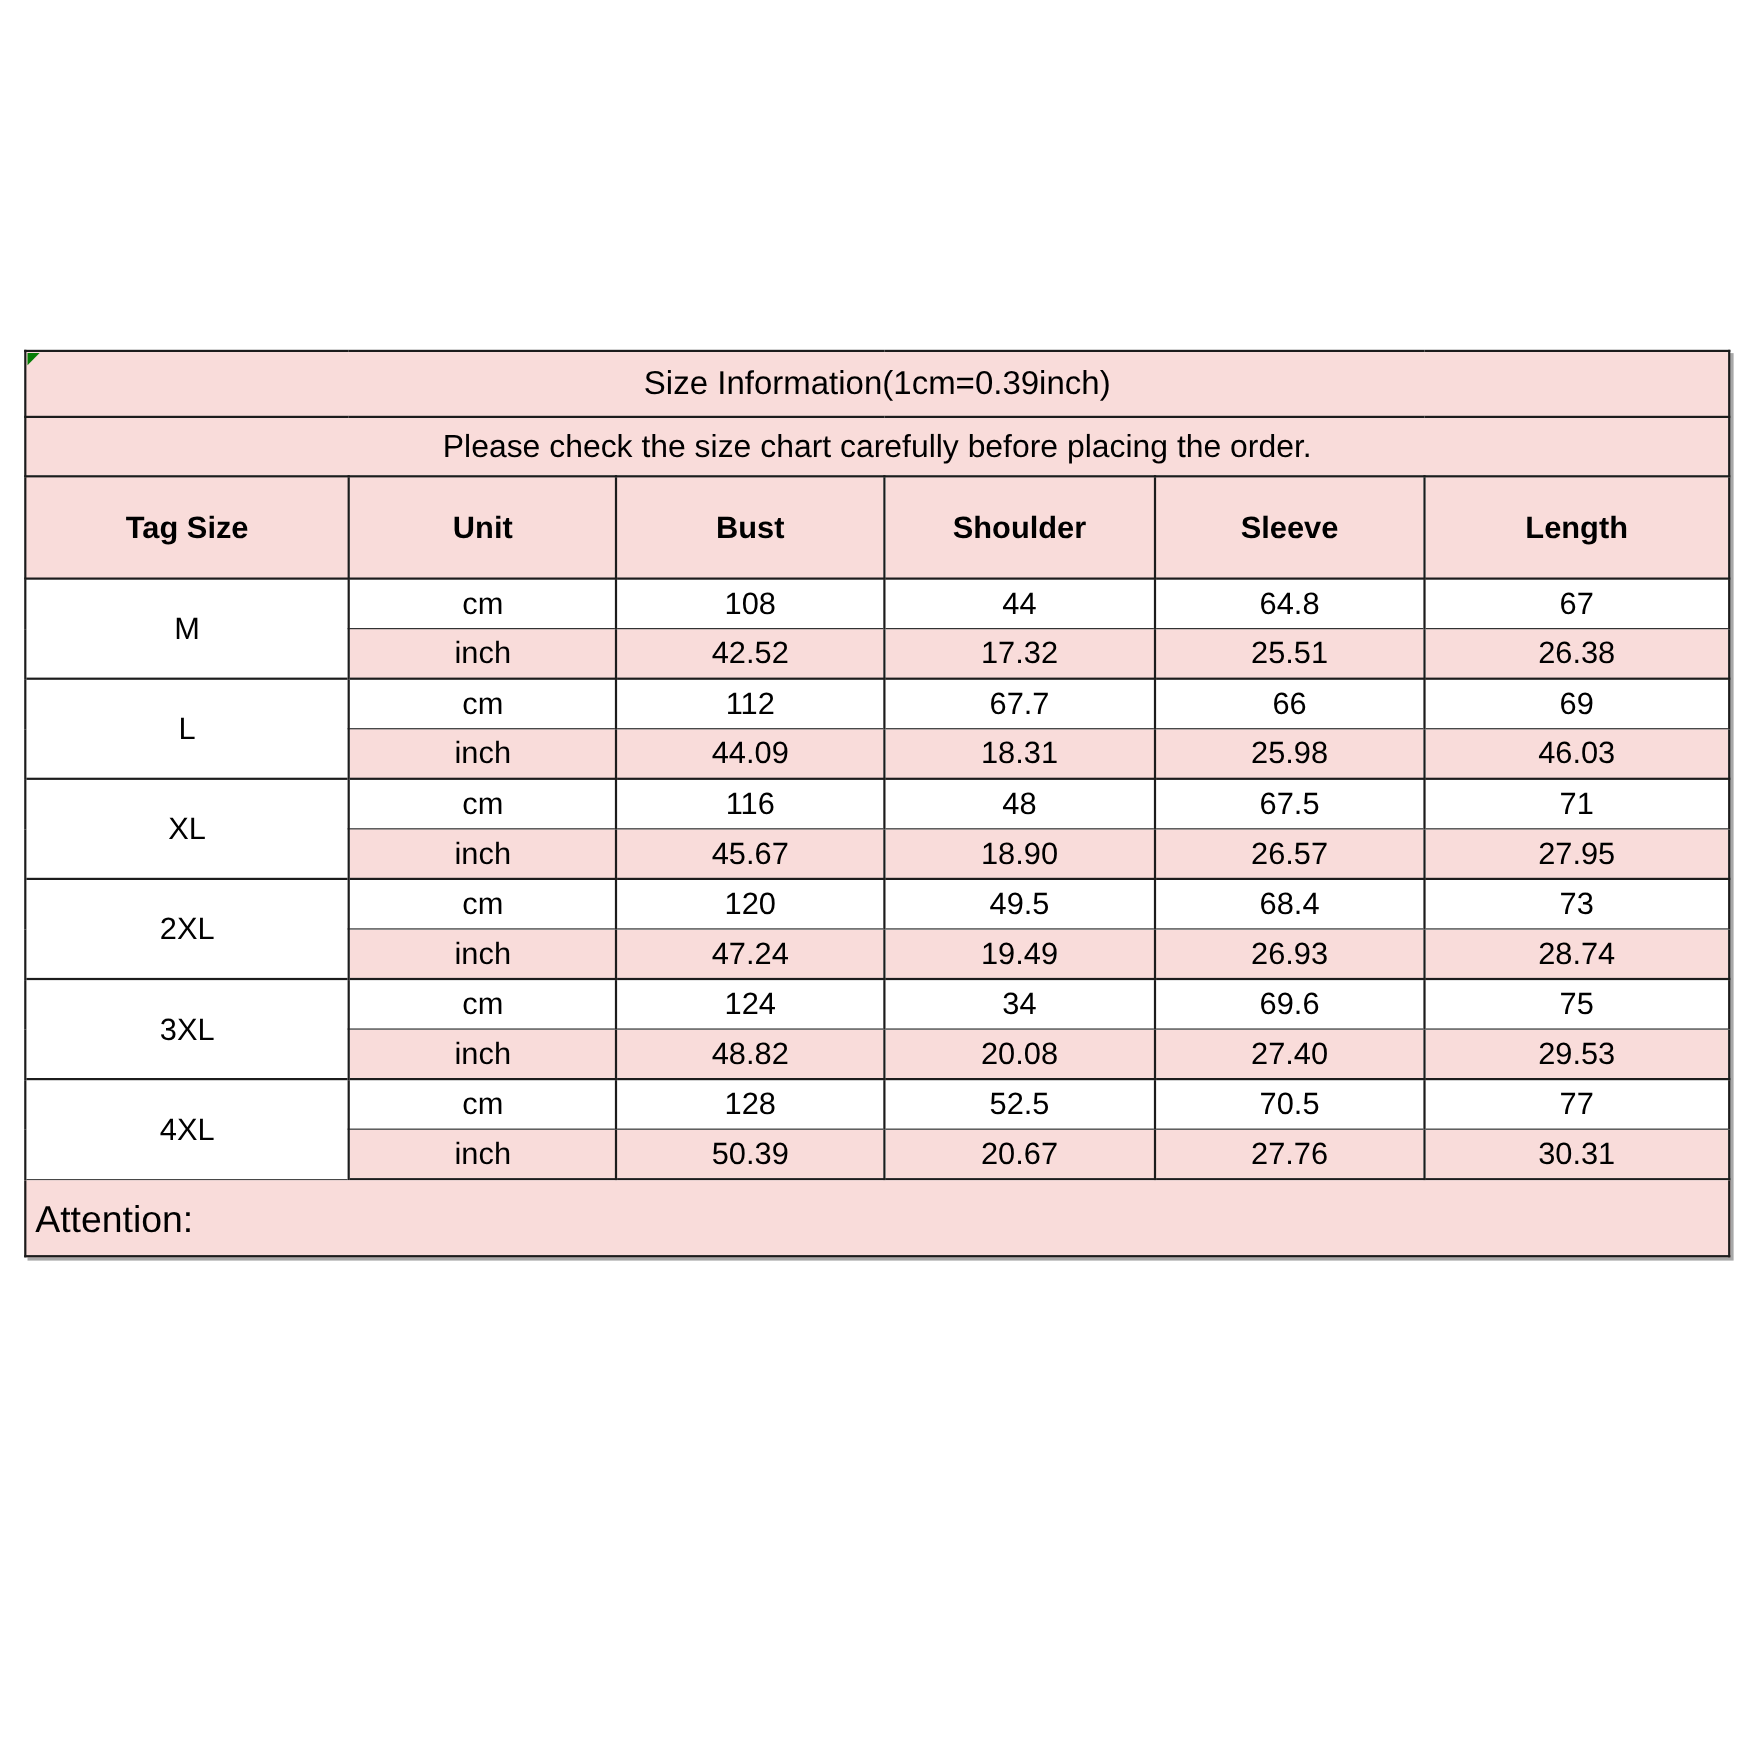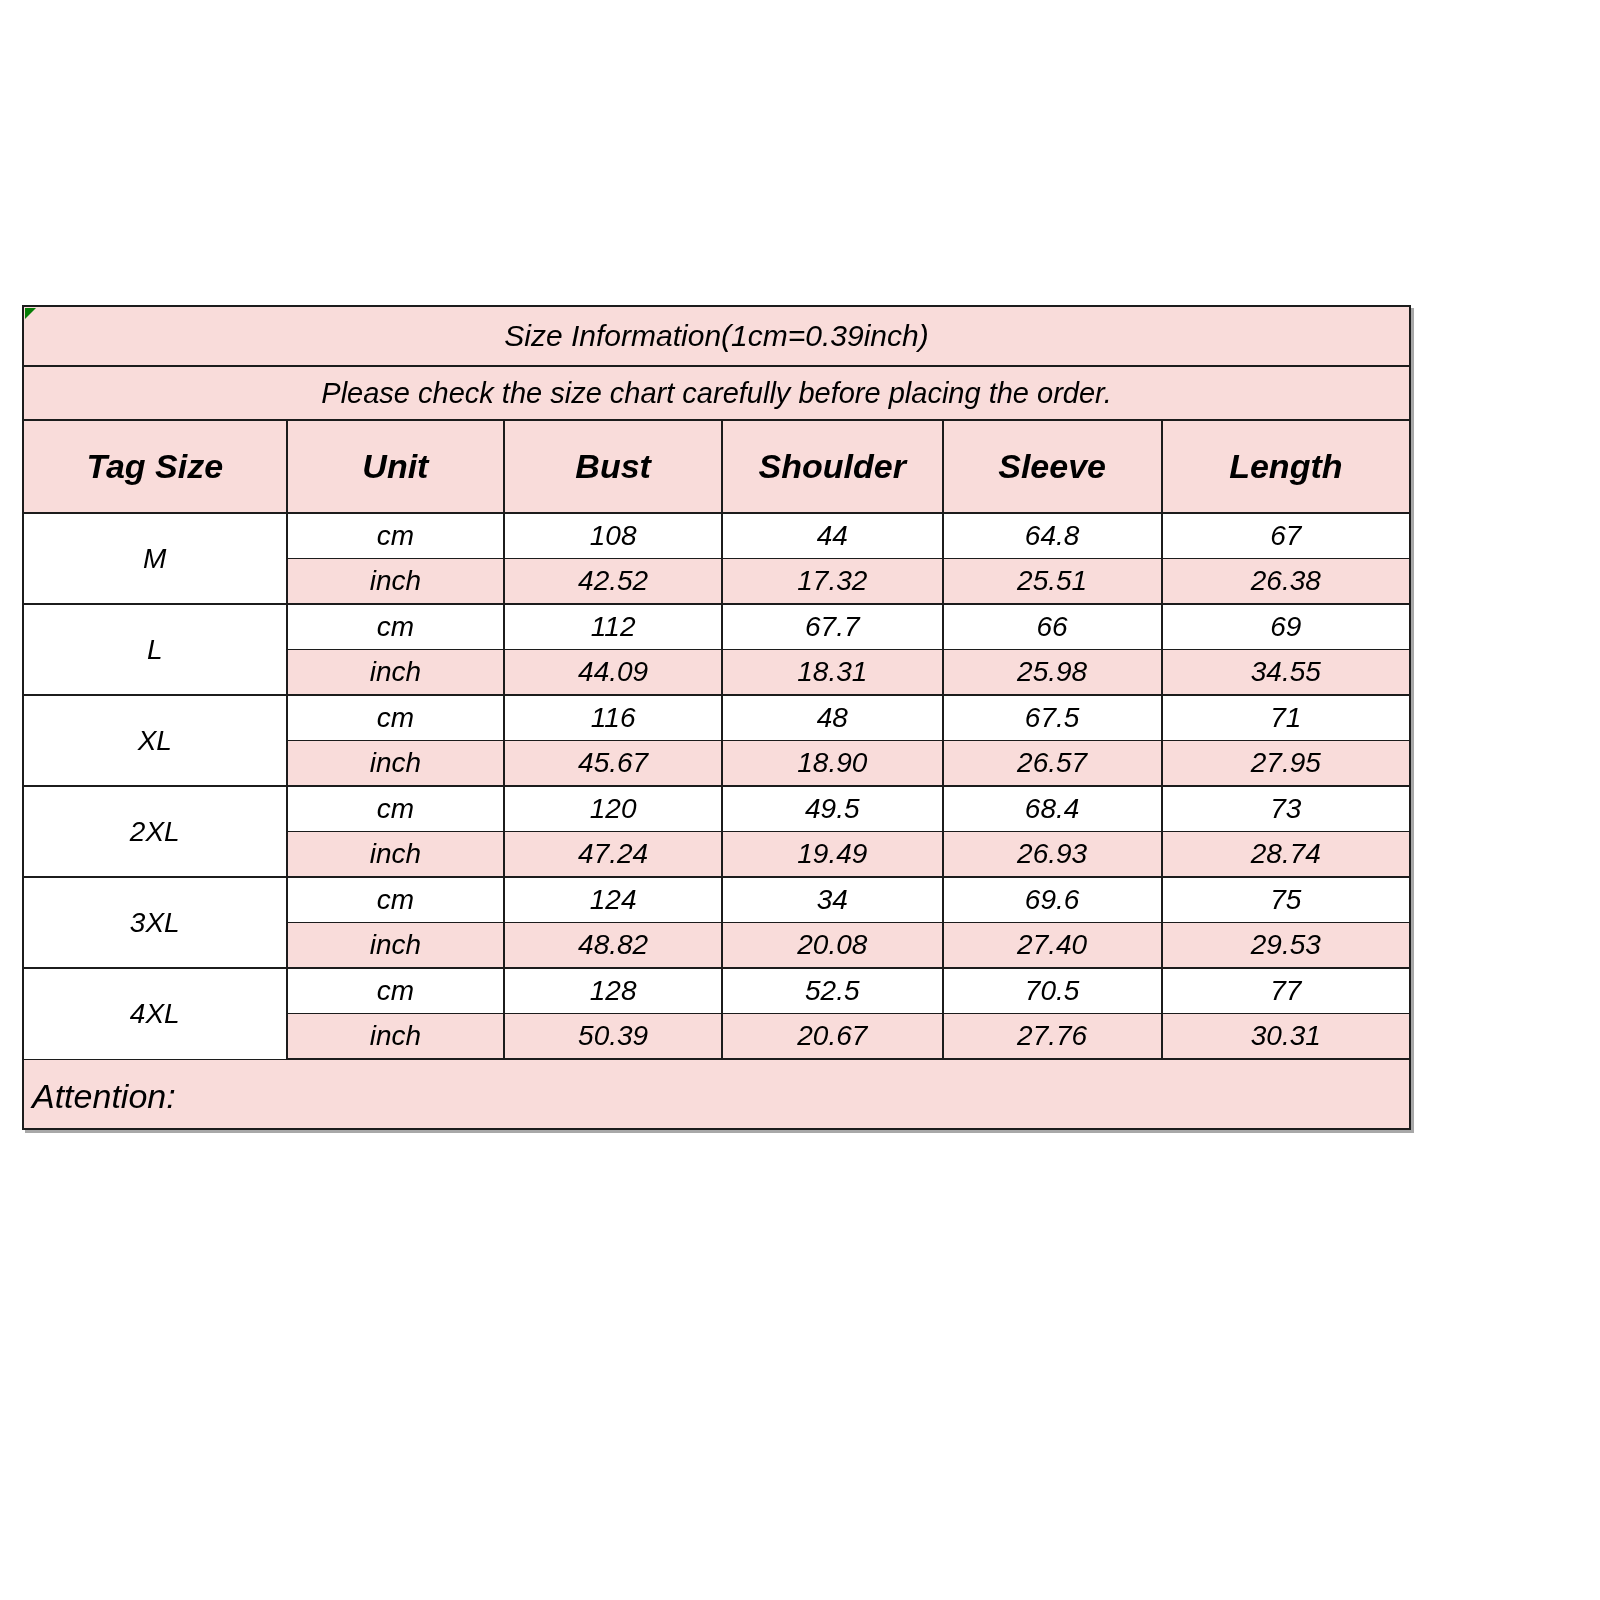--- a/index.html
+++ b/index.html
@@ -12,24 +12,23 @@
   .page {
     position: relative;
     width: 1600px;
     height: 1600px;
     background: #ffffff;
     overflow: hidden;
   }
   .sheet {
     position: absolute;
     left: 22px;
-    top: 305px;
-    width: 1389px;
+    top: 318px;
+    width: 1551px;
     box-shadow: 3px 3px 0 #a8a8a8;
-    font-style: italic;
   }
   .corner-marker {
     position: absolute;
     top: 3px;
     left: 3px;
     width: 0;
     height: 0;
     border-top: 11px solid #067d06;
     border-right: 11px solid transparent;
     z-index: 3;
@@ -55,21 +54,21 @@
     font-weight: bold;
   }
   .subtitle-cell {
     height: 52px;
     background: #f9dcda;
     font-size: 29px;
   }
   tr.header-row th {
     height: 91px;
     background: #f9dcda;
-    font-size: 34px;
+    font-size: 28px;
     font-weight: bold;
   }
   tr.cm-row td {
     height: 44px;
     background: #ffffff;
     font-size: 28px;
     border-bottom-width: 1px;
   }
   tr.inch-row td {
     height: 44px;
@@ -152,21 +151,21 @@
             <td>112</td>
             <td>67.7</td>
             <td>66</td>
             <td>69</td>
           </tr>
           <tr class="inch-row">
             <td>inch</td>
             <td>44.09</td>
             <td>18.31</td>
             <td>25.98</td>
-            <td>34.55</td>
+            <td>46.03</td>
           </tr>
           <tr class="cm-row group-start">
             <td rowspan="2" class="tag-cell">XL</td>
             <td>cm</td>
             <td>116</td>
             <td>48</td>
             <td>67.5</td>
             <td>71</td>
           </tr>
           <tr class="inch-row">

